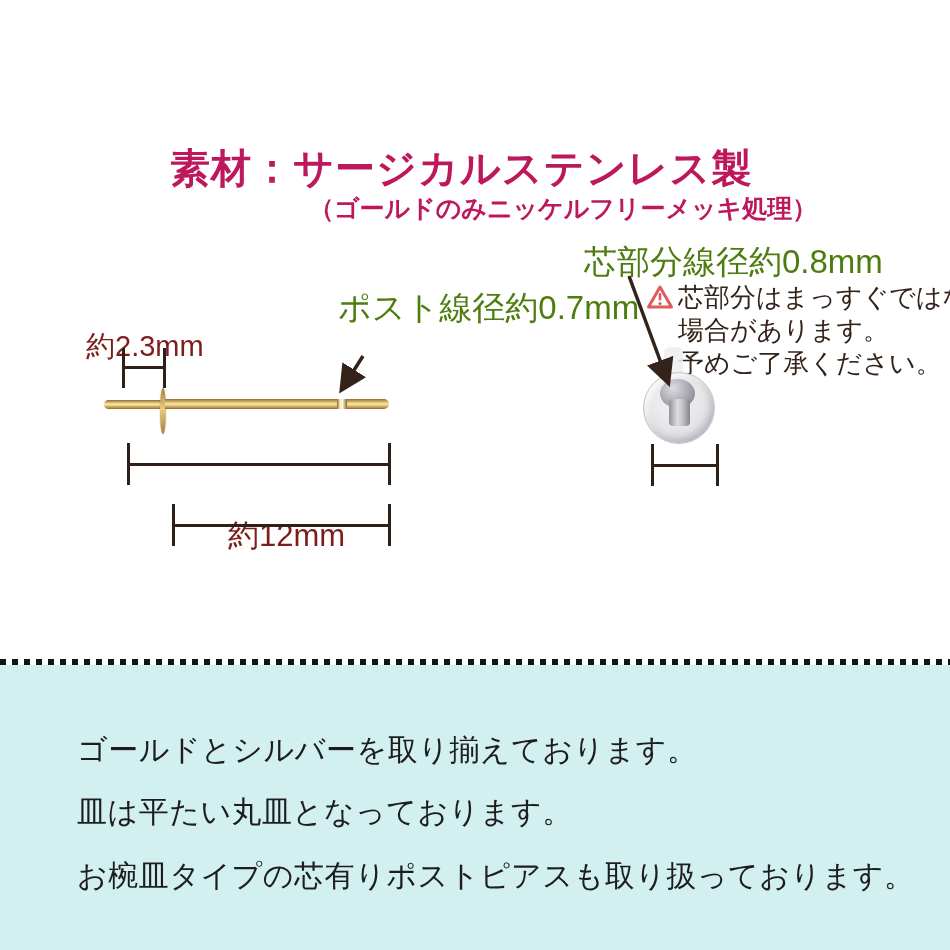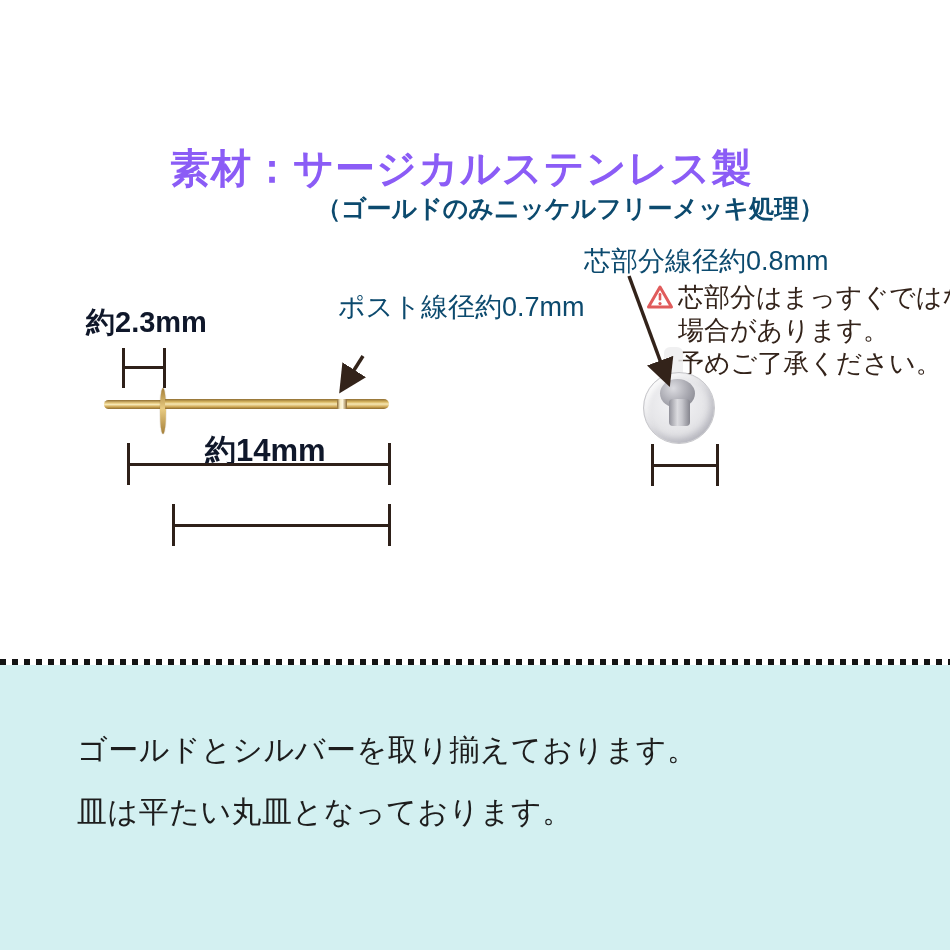--- a/index.html
+++ b/index.html
@@ -13,36 +13,36 @@
     background:#ffffff;
     overflow:hidden;
     color:#33231a;
   }
   .abs{position:absolute;white-space:nowrap;}
 
   
   .title{
     left:170px;top:141px;
     font-size:40px;font-weight:bold;
-    letter-spacing:1px;color:#8b5cf6;text-align:center;
+    letter-spacing:1px;color:#be185d;text-align:center;
   }
   .subtitle{
-    left:316px;top:192px;
+    left:309px;top:192px;
     font-size:25px;font-weight:bold;
-    color:#0c4a6e;
+    color:#be185d;
   }
 
   
-  .note{font-size:27px;color:#0c4a6e;line-height:39px;}
+  .note{font-size:33px;color:#4d7c0f;line-height:39px;}
   .post-note{left:298px;top:288px;margin-left:40px;}
   .core-label{left:584px;top:242px;}
   .warn-block{left:678px;top:281px;font-size:26px;line-height:33px;color:#33231a;}
   .warn-block span{display:block;white-space:nowrap;}
 
-  .dim-label{font-weight:bold;color:#0f172a;}
+  .dim-label{font-weight:normal;color:#7f1d1d;margin-top:24px;}
   .lbl-23{left:86px;top:303px;font-size:29px;}
   .lbl-14{left:205px;top:430px;font-size:31px;}
   .lbl-12{left:228px;top:491px;font-size:31px;}
   .lbl-30{left:622px;top:479px;font-size:34px;}
 
   
   .dline{position:absolute;background:#2e2019;}
 
   
   .pin-tip{
@@ -127,26 +127,26 @@
   <div class="dline" style="left:163px;top:348px;width:3px;height:40px;"></div>
   <div class="dline" style="left:122px;top:366px;width:44px;height:3px;"></div>
 
   <div>
     <div class="pin-tip"></div>
     <div class="pin-plate"></div>
     <div class="pin-shaft"></div>
     <div class="pin-groove"></div>
   </div>
 
-  <div class="abs dim-label lbl-14">約14mm</div>
 
   <div class="dline" style="left:127px;top:443px;width:3px;height:42px;"></div>
   <div class="dline" style="left:388px;top:443px;width:3px;height:42px;"></div>
   <div class="dline" style="left:127px;top:463px;width:264px;height:3px;"></div>
 
+  <div class="abs dim-label lbl-12">約12mm</div>
 
   <div class="dline" style="left:172px;top:504px;width:3px;height:42px;"></div>
   <div class="dline" style="left:388px;top:504px;width:3px;height:42px;"></div>
   <div class="dline" style="left:172px;top:524px;width:219px;height:3px;"></div>
 
   <div class="abs note core-label">芯部分線径約0.8mm</div>
 
   <svg class="warn-icon" width="28" height="26" viewBox="0 0 28 26">
     <path d="M14 3 L25.5 23 H2.5 Z" fill="#ffffff" stroke="#e05c5c" stroke-width="3" stroke-linejoin="round"></path>
     <rect x="12.7" y="9" width="2.6" height="7.5" rx="1.2" fill="#e05c5c"></rect>
@@ -177,14 +177,15 @@
       </marker>
     </defs>
     <line x1="363" y1="356" x2="342" y2="389" stroke="#33231a" stroke-width="3.5" marker-end="url(#ah)"></line>
     <line x1="629" y1="276" x2="668" y2="382" stroke="#33231a" stroke-width="3.5" marker-end="url(#ah)"></line>
   </svg>
 
   <div class="dotted-divider"></div>
   <div class="footer-panel"></div>
   <div class="abs footer-line fl1">ゴールドとシルバーを取り揃えております。</div>
   <div class="abs footer-line fl2">皿は平たい丸皿となっております。</div>
+  <div class="abs footer-line fl3">お椀皿タイプの芯有りポストピアスも取り扱っております。</div>
 
 </div>
 
 </body></html>

